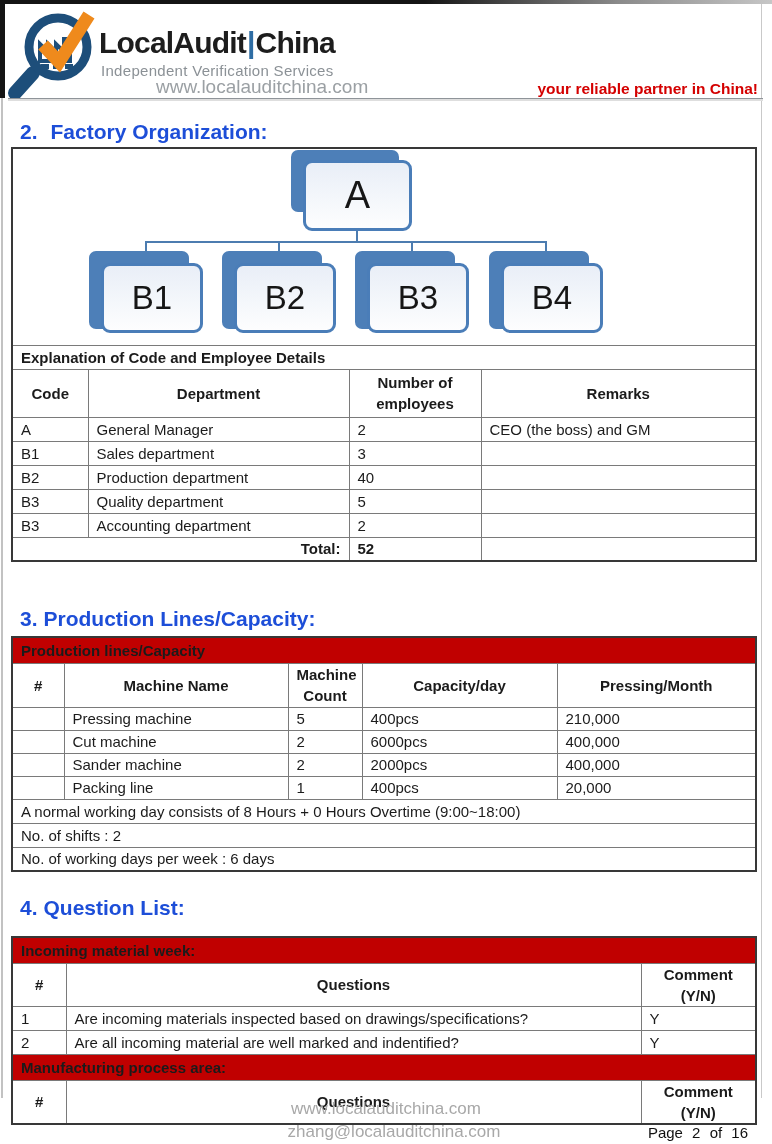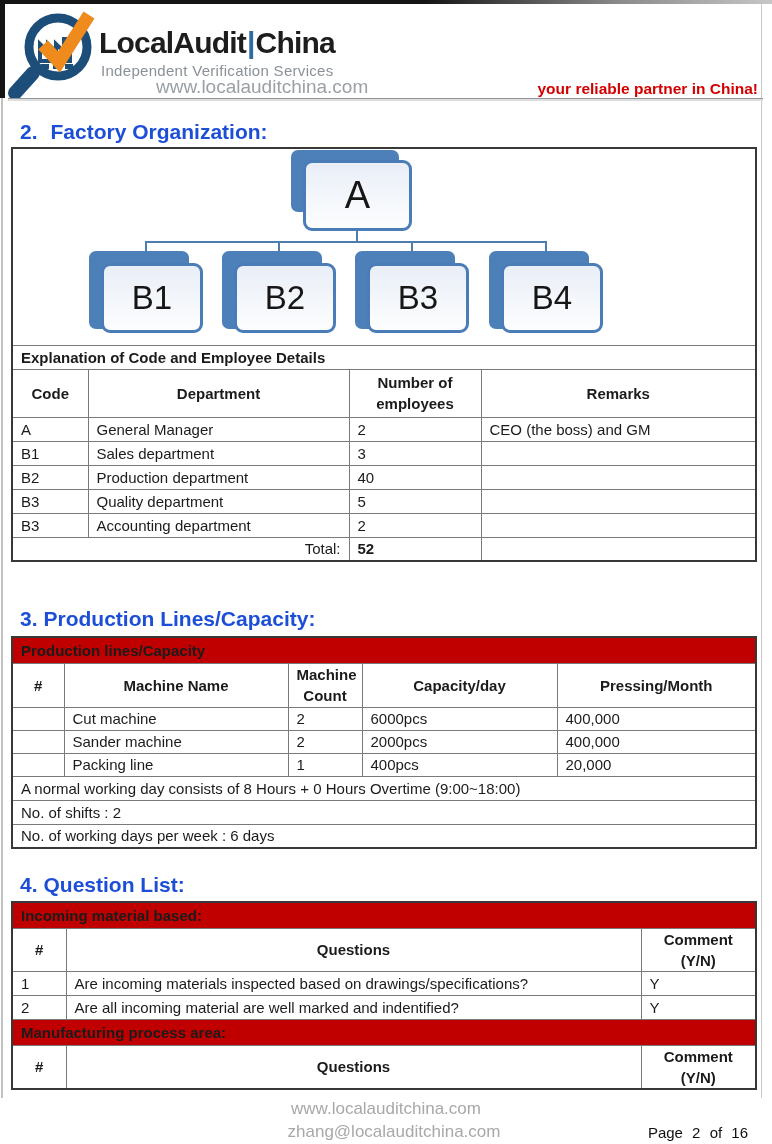--- a/index.html
+++ b/index.html
@@ -25,37 +25,37 @@
   .subtitle { position:absolute; left:101px; top:62px; font-size:15px; color:#8b9196; letter-spacing:0.3px; }
   .hdr-www { position:absolute; left:156px; top:76px; font-size:19px; color:#9ba0a4; }
   .tagline { position:absolute; right:14px; top:80px; font-size:15.5px; font-weight:bold; color:#d40000; white-space:nowrap; }
   .hdr-rule { position:absolute; left:8px; top:98px; width:755px; height:3px; background:#8f9499;
     border-bottom:2px solid #dedede; }
 
   
   .sec-head { margin:0 0 0 20px; font-size:21px; line-height:17px; font-weight:bold; color:#1d4ed8; }
   .h2 { margin-top:19px; margin-bottom:7px; }
   .h3 { margin-top:48px; margin-bottom:9px; }
-  .h4 { margin-top:27px; margin-bottom:8px; }
+  .h4 { margin-top:27px; margin-bottom:20px; }
   .sec-head .num { display:inline-block; }
   .h2 .num { margin-right:13px; }
   .h3 .num, .h4 .num { margin-right:6px; }
 
   
   table.doc { border-collapse:collapse; table-layout:fixed; width:746px; margin-left:11px;
     border:2px solid #383838; }
   table.doc td { border:1px solid #7a7a7a; font-size:15px; color:#1b1b1b;
     padding:0 8px; vertical-align:middle; overflow:hidden; }
   .head-row td { height:48px; font-weight:bold; text-align:center; padding:0 2px; line-height:21px; }
   .row td { height:24px; }
 
   
   .chart-cell { height:197px; padding:0 !important; position:relative; }
   .expl td { height:24px; font-weight:bold; color:#c00000; }
-  .total-label { text-align:right; font-weight:normal; color:#c00000; }
+  .total-label { text-align:right; font-weight:bold; color:#c00000; }
   .total-value { font-weight:bold; color:#c00000; }
 
   
   .chart-area { position:absolute; left:0; top:0; width:742px; height:193px; }
   .nd-back { position:absolute; background:#4d7fb8; border-radius:7px; }
   .nd-front { position:absolute; background:linear-gradient(180deg,#e9eef7 0%,#f4f7fb 55%,#fdfdfe 100%);
     border:3px solid #4a7db8; border-radius:9px; text-align:center; color:#161616; }
   .a-back { left:278px; top:1px;  width:108px; height:62px; }
   .a-front{ left:290px; top:11px; width:109px; height:71px; font-size:38px; line-height:65px; }
   .b-back { top:102px; width:100px; height:78px; }
@@ -204,20 +204,27 @@
     </tr>
     <tr class="head-row s3-head">
       <td>#</td>
       <td>Machine Name</td>
       <td>Machine Count</td>
       <td>Capacity/day</td>
       <td>Pressing/Month</td>
     </tr>
     <tr class="row">
       <td></td>
+      <td>Pressing machine</td>
+      <td>5</td>
+      <td>400pcs</td>
+      <td>210,000</td>
+    </tr>
+    <tr class="row">
+      <td></td>
       <td>Cut machine</td>
       <td>2</td>
       <td>6000pcs</td>
       <td>400,000</td>
     </tr>
     <tr class="row">
       <td></td>
       <td>Sander machine</td>
       <td>2</td>
       <td>2000pcs</td>
@@ -245,21 +252,21 @@
   <div class="sec-head h4"><span class="num">4.</span><span>Question List:</span></div>
 
   <table class="doc s4">
     <colgroup>
         <col style="width:54px">
         <col style="width:575px">
         <col>
       </colgroup>
     <tbody>
         <tr class="band">
-      <td colspan="3">Incoming material based:</td>
+      <td colspan="3">Incoming material week:</td>
     </tr>
     <tr class="head-row s4-head">
       <td>#</td>
       <td>Questions</td>
       <td>Comment (Y/N)</td>
     </tr>
     <tr class="row">
       <td>1</td>
       <td>Are incoming materials inspected based on drawings/specifications?</td>
       <td>Y</td>

